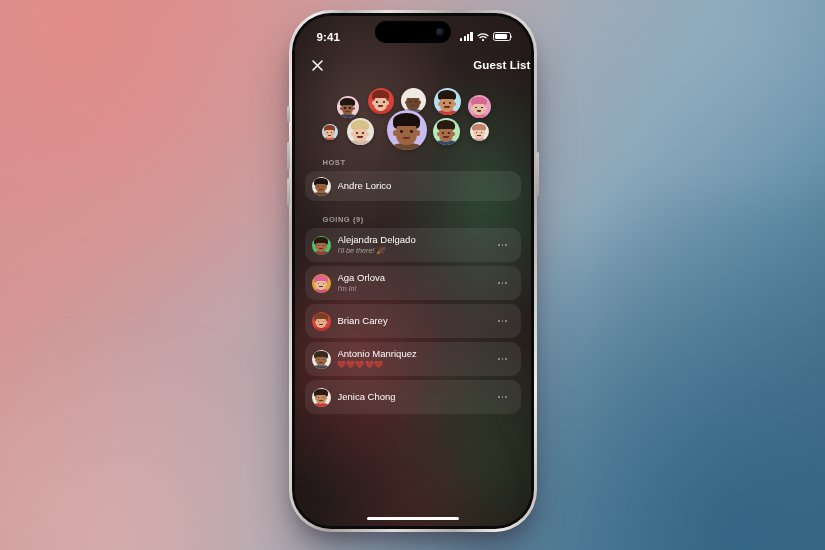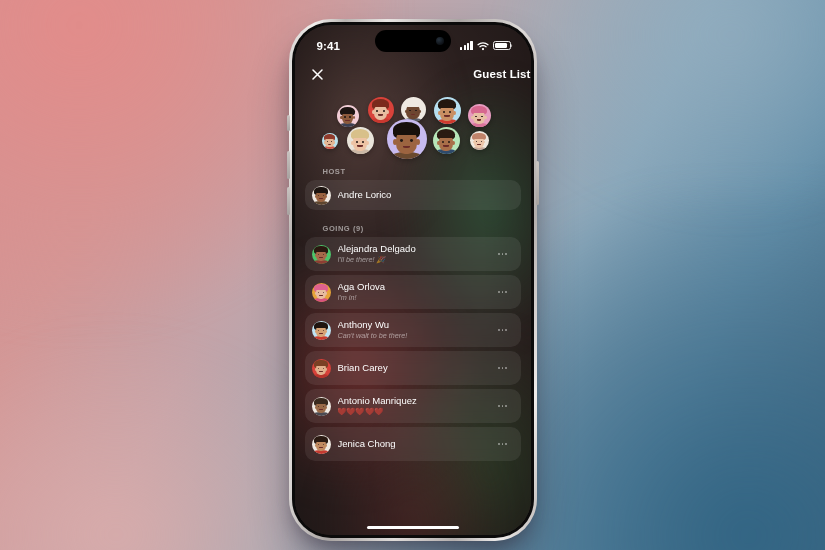--- a/index.html
+++ b/index.html
@@ -40,21 +40,21 @@
     filter:blur(16px);
   }
   .wp-glow-d {
     position:absolute; right:-6%; top:-16%; width:46%; height:56%;
     background:radial-gradient(ellipse at 62% 40%, rgba(150,176,193,.55) 0%, rgba(150,176,193,0) 70%);
     filter:blur(16px);
   }
 
   
   .phone-wrap {
-    position:absolute; left:50%; top:19px; transform:translateX(-50%);
+    position:absolute; left:50%; top:10px; transform:translateX(-50%);
     width:248px; height:522px;
   }
   .phone-shadow {
     position:absolute; left:4px; top:10px; width:240px; height:512px;
     border-radius:40px;
     box-shadow:0 20px 42px rgba(40,30,45,.42), 0 6px 16px rgba(40,30,45,.3);
   }
   .phone-frame {
     position:absolute; inset:0;
     border-radius:42px;
@@ -488,44 +488,20 @@
                   <div class="row-name">Aga Orlova</div>
                   <div class="row-sub">I'm in!</div>
                 </div>
                 <div class="row-more">
                   <b></b>
                   <b></b>
                   <b></b>
                 </div>
               </div>
               <div class="row">
-                <div class="row-av" style="background: rgb(191, 228, 244);">
-    <div class="face">
-      <div class="body" style="background:#cc3a2c"></div>
-      <div class="ear-l" style="background:#d6a274"></div>
-      <div class="ear-r" style="background:#d6a274"></div>
-      <div class="hair" style="background:#1e1410"></div>
-      <div class="head" style="background:#d6a274"></div>
-      <div class="fringe" style="background:#1e1410"></div>
-      <div class="eye-l"></div>
-      <div class="eye-r"></div>
-      <div class="mouth"></div>
-    </div>
-                </div>
-                <div class="row-txt">
-                  <div class="row-name">Anthony Wu</div>
-                  <div class="row-sub">Can't wait to be there!</div>
-                </div>
-                <div class="row-more">
-                  <b></b>
-                  <b></b>
-                  <b></b>
-                </div>
-              </div>
-              <div class="row">
                 <div class="row-av" style="background: rgb(216, 66, 58);">
     <div class="face">
       <div class="body" style="background:#b8342b"></div>
       <div class="ear-l" style="background:#e0b08c"></div>
       <div class="ear-r" style="background:#e0b08c"></div>
       <div class="hair" style="background:#7a4024"></div>
       <div class="head" style="background:#e0b08c"></div>
       <div class="fringe" style="background:#7a4024"></div>
       <div class="eye-l"></div>
       <div class="eye-r"></div>

